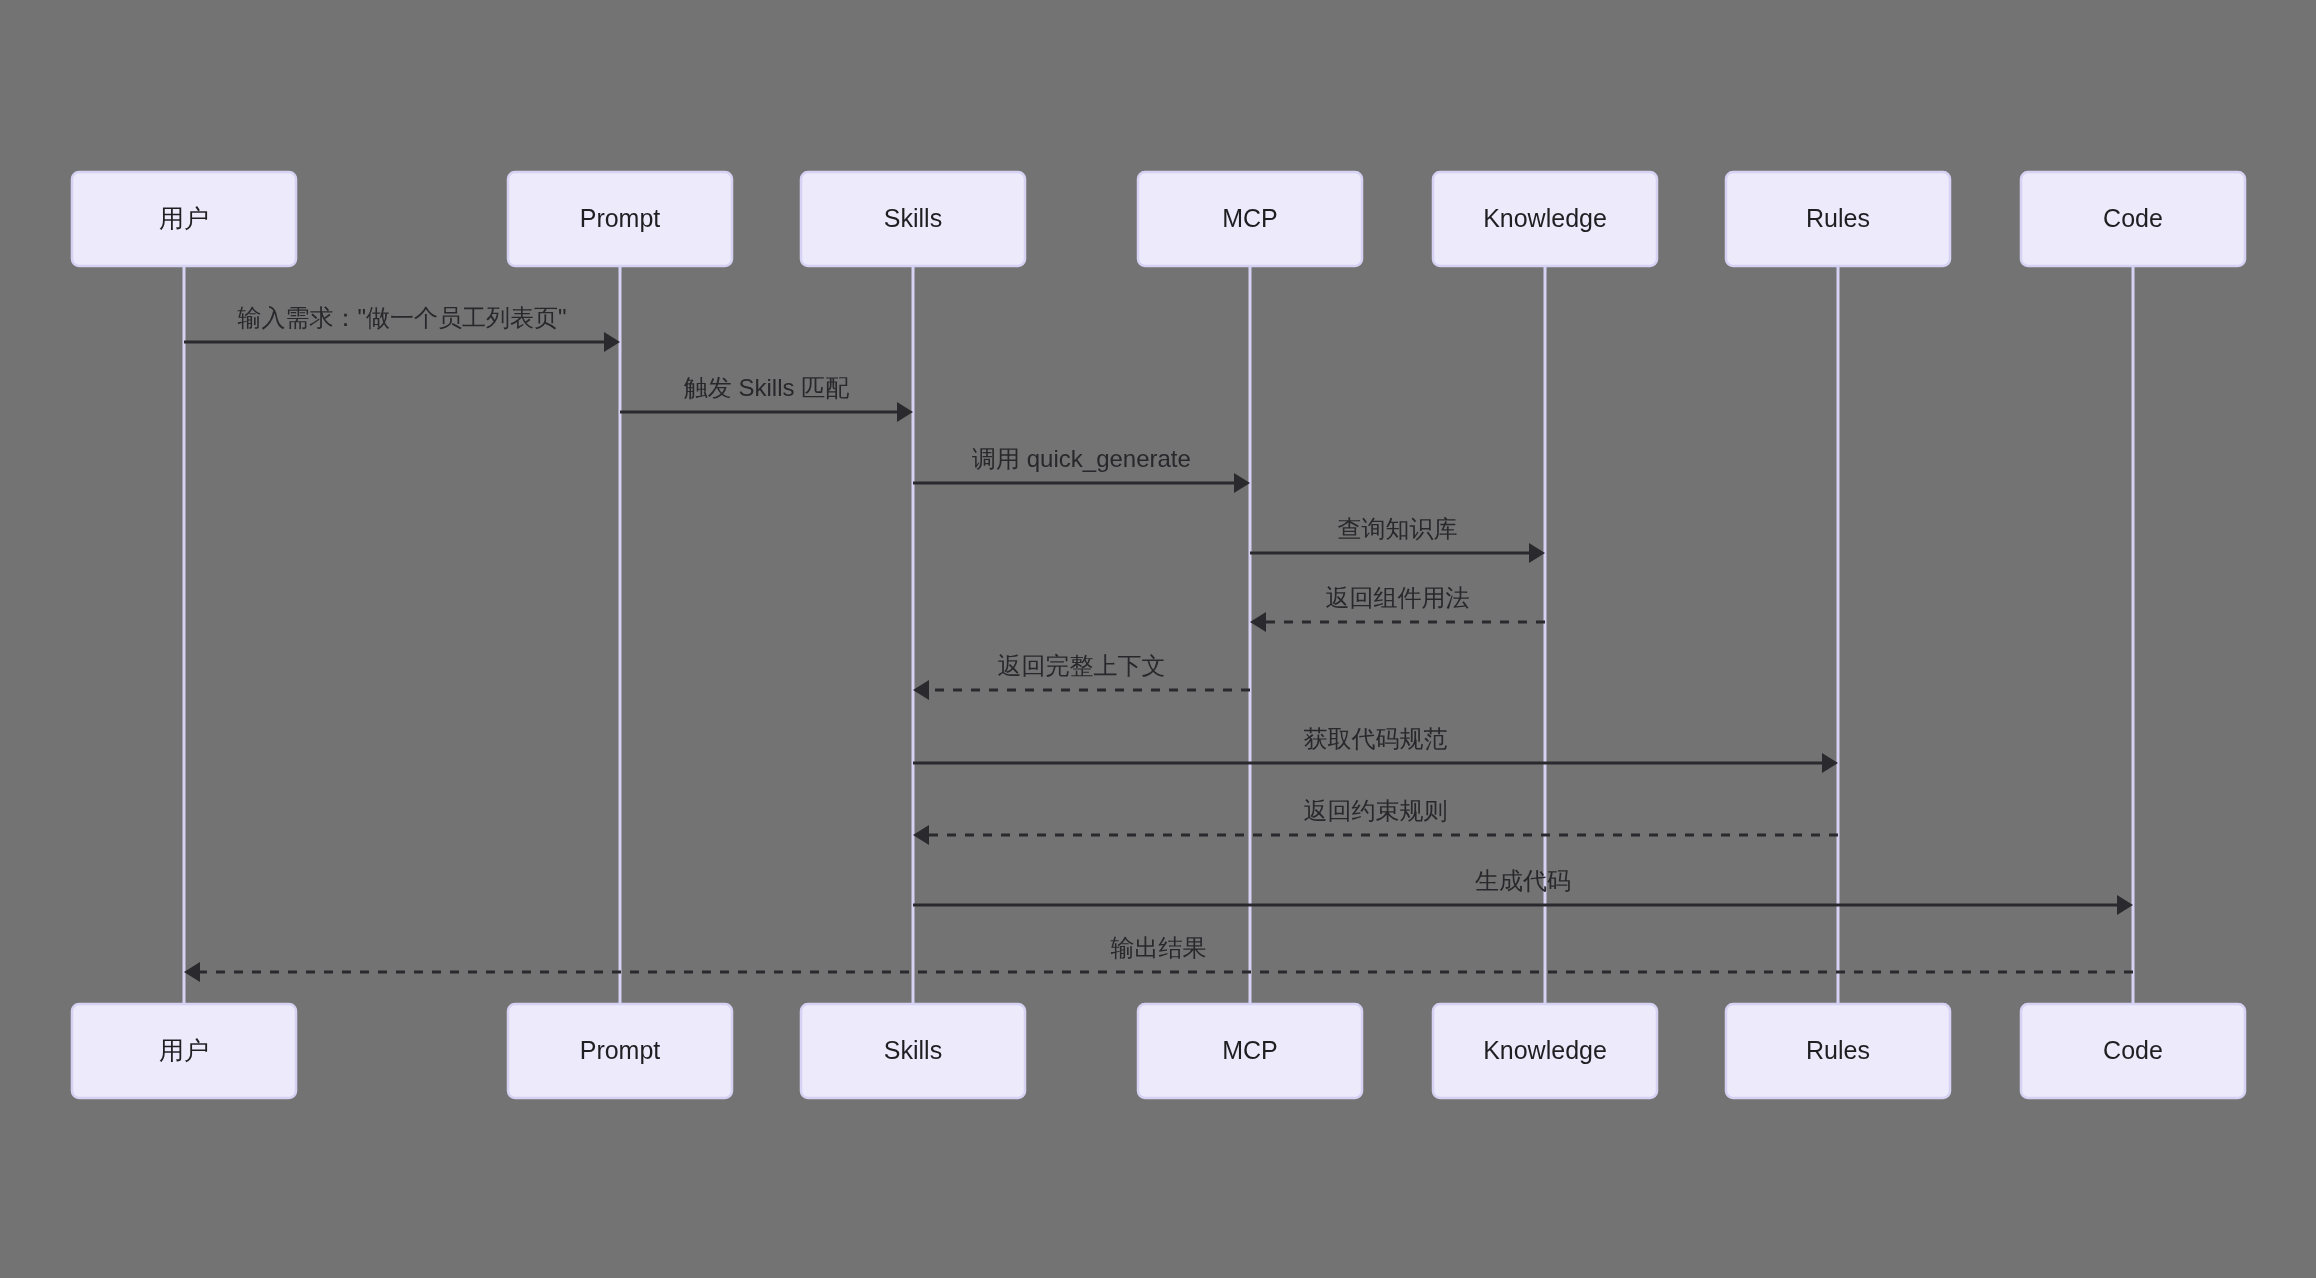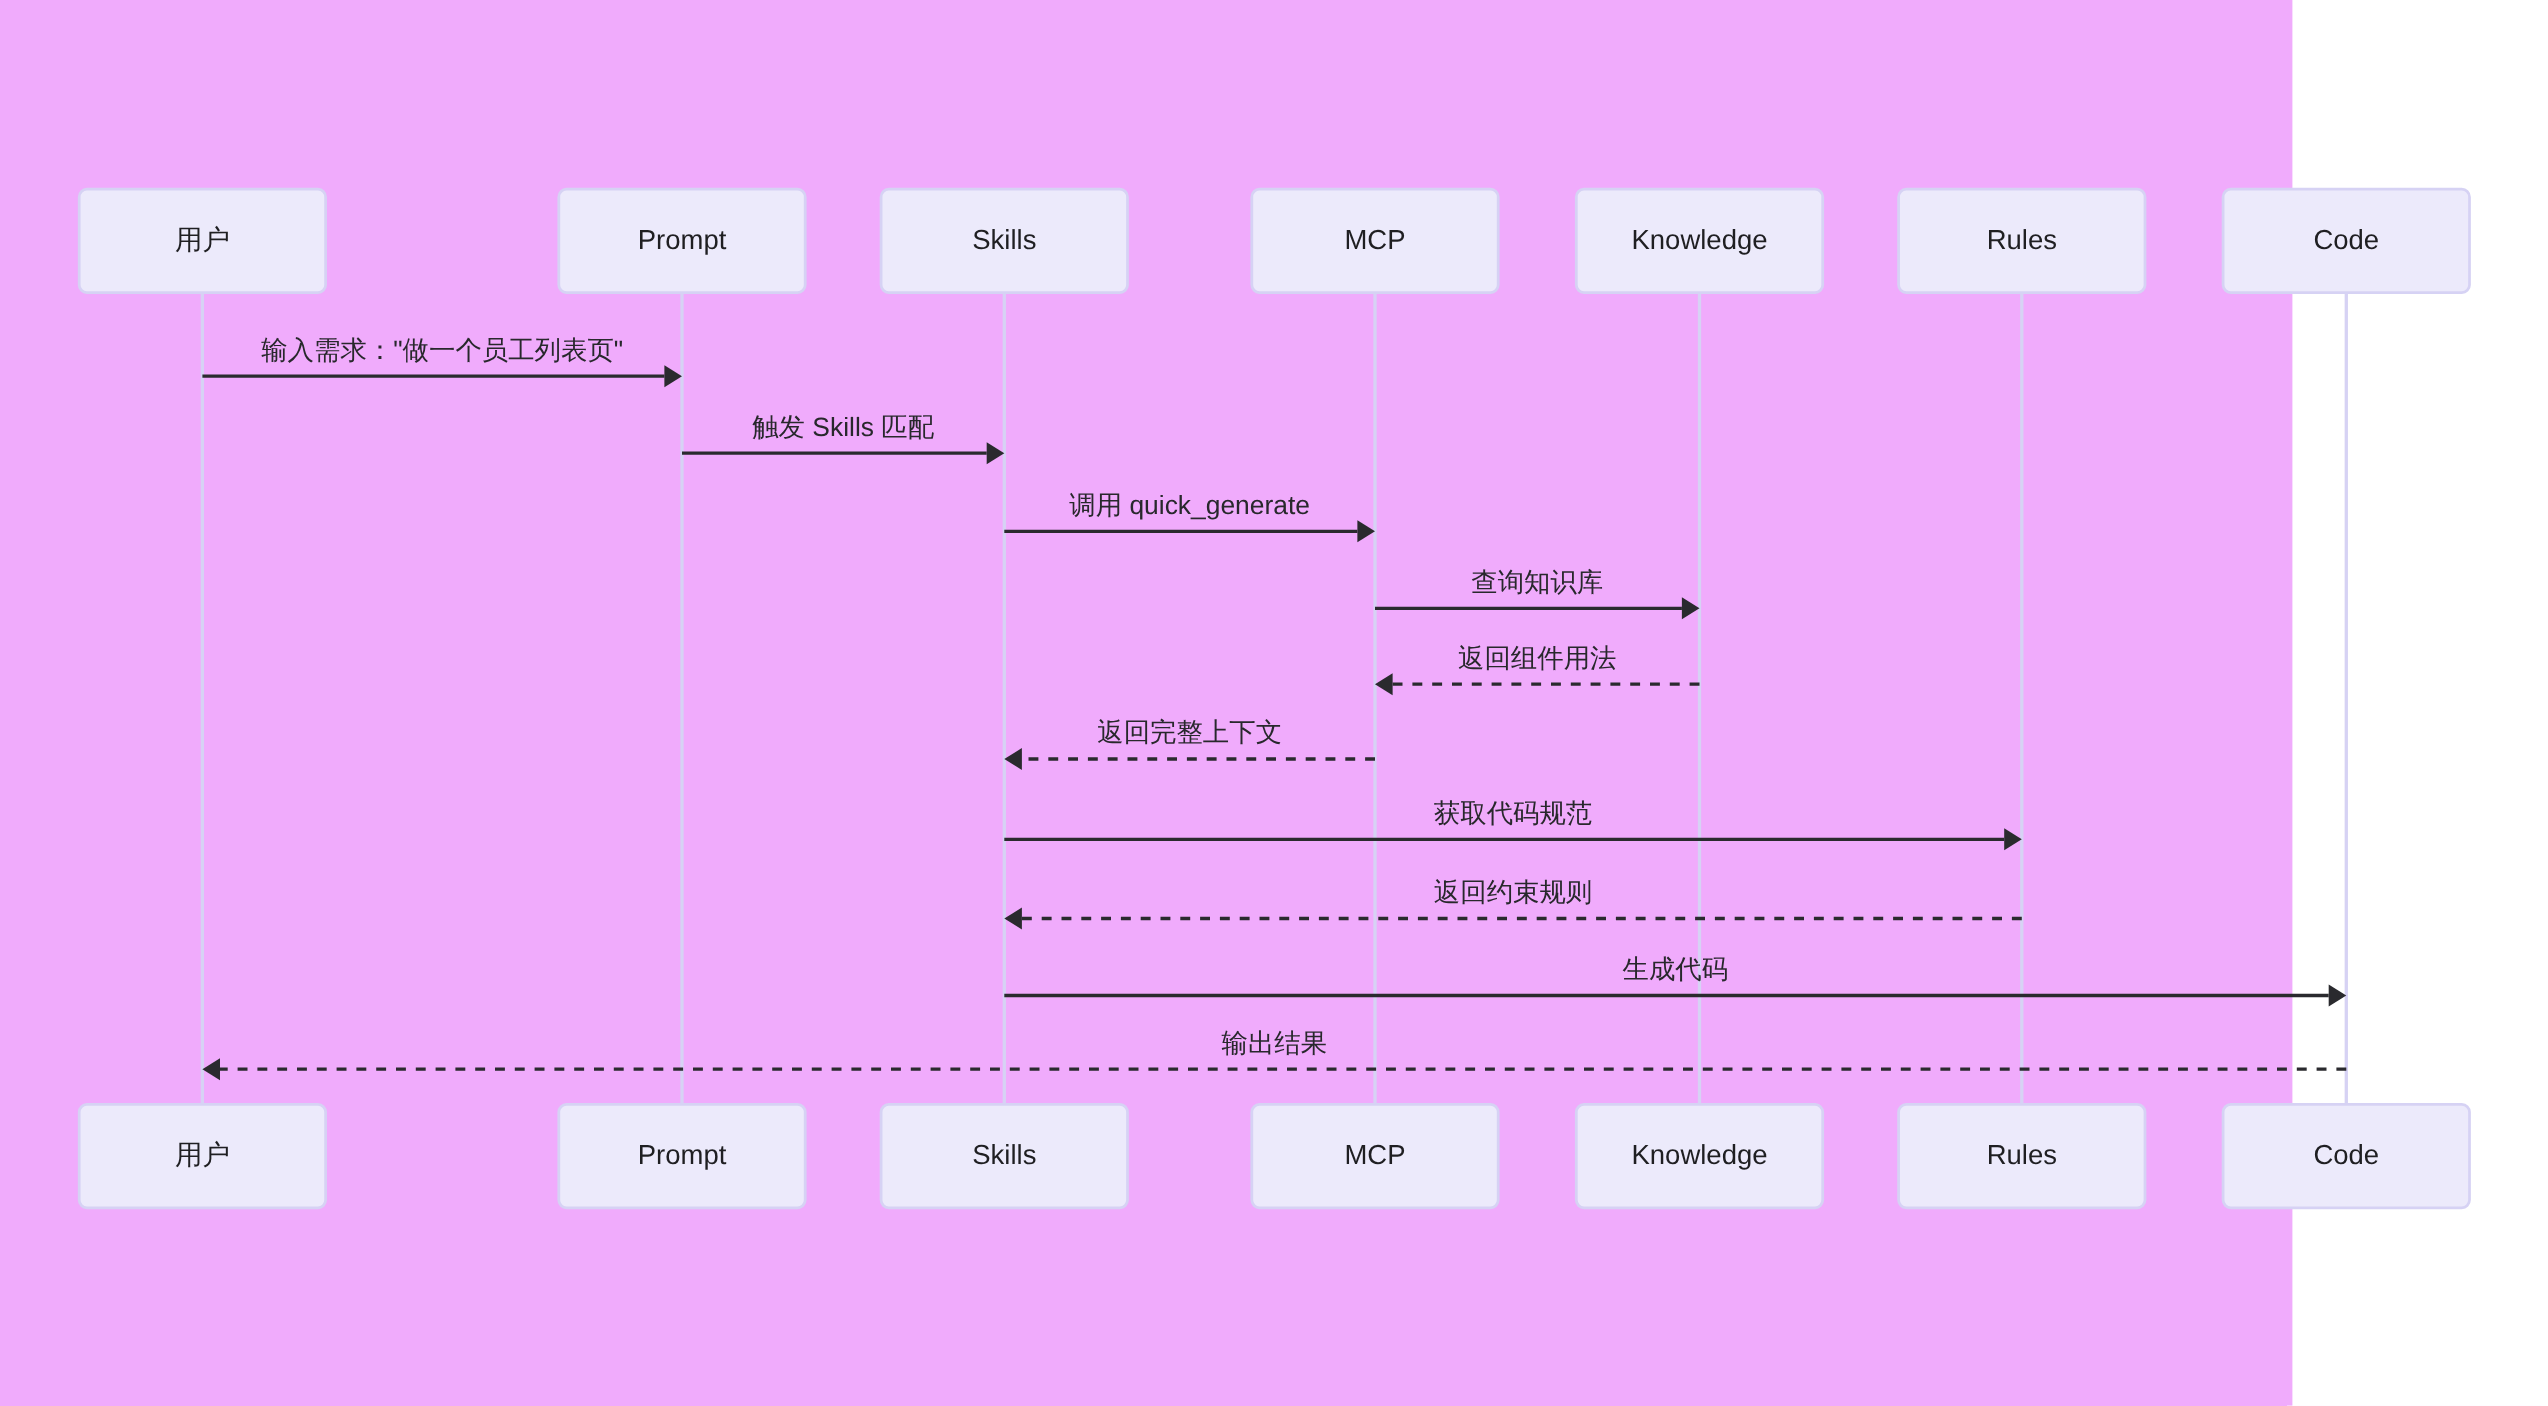--- a/index.html
+++ b/index.html
@@ -8,23 +8,23 @@
     background: #ffffff;
   }
   body {
     width: 2316px;
     height: 1278px;
     font-family: "Liberation Sans", "DejaVu Sans", sans-serif;
     overflow: hidden;
   }
   #diagram-root {
     position: relative;
-    width: 2084px;
+    width: 2316px;
     height: 1278px;
-    background: #f0abfc;
+    background: #737373;
   }
   svg.seq {
     position: absolute;
     top: 0;
     left: 0;
     width: 2316px;
     height: 1278px;
     display: block;
   }
   .actor-box {

